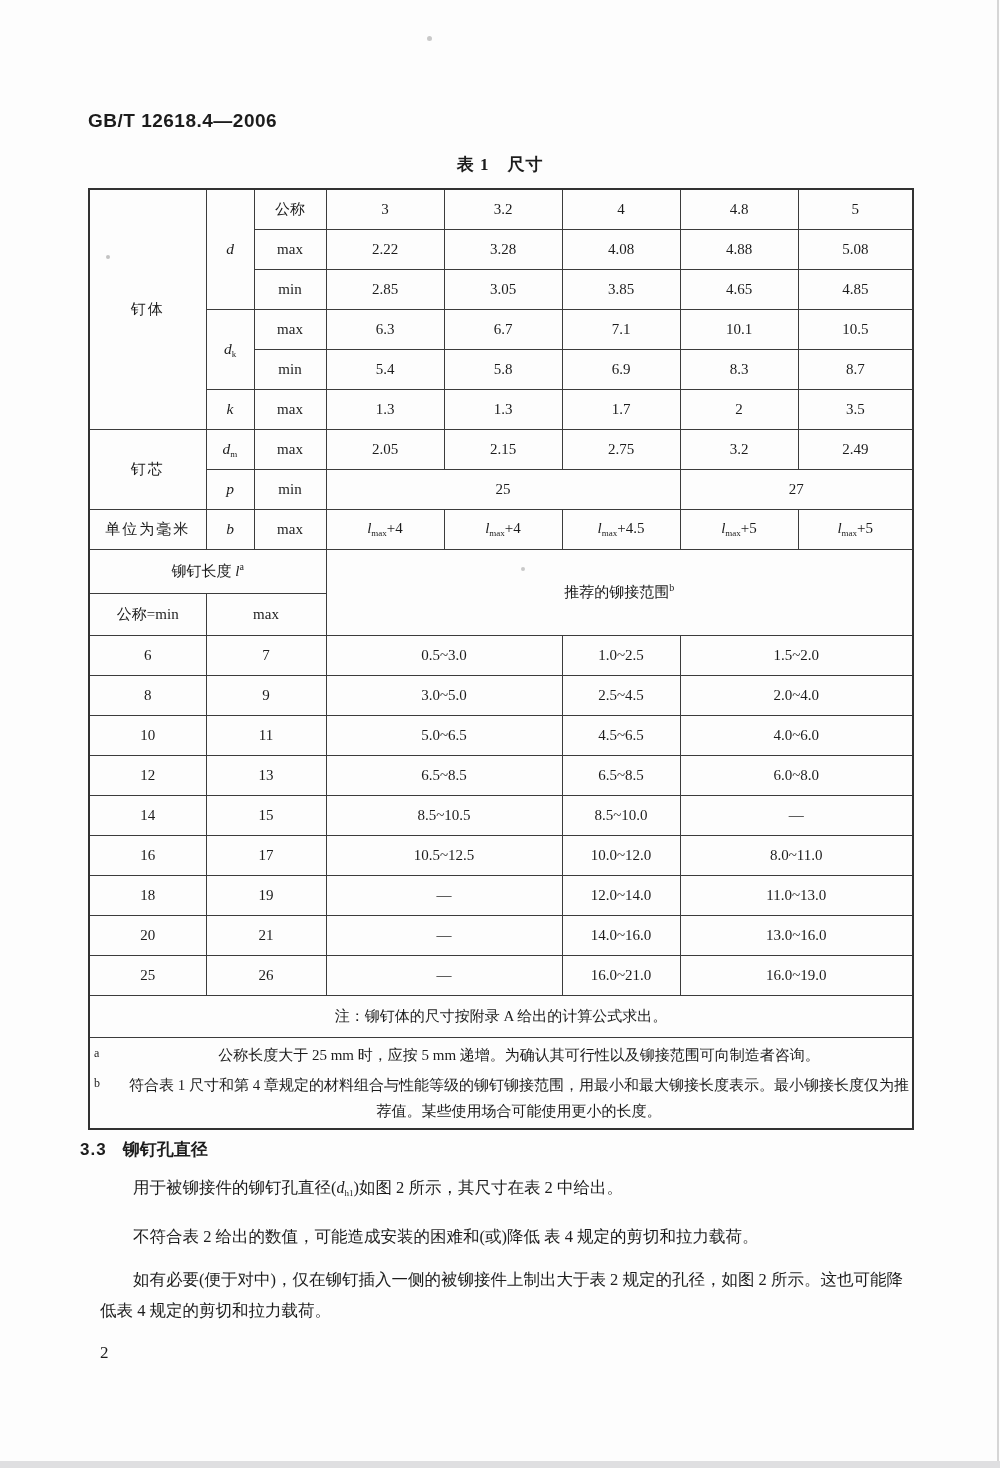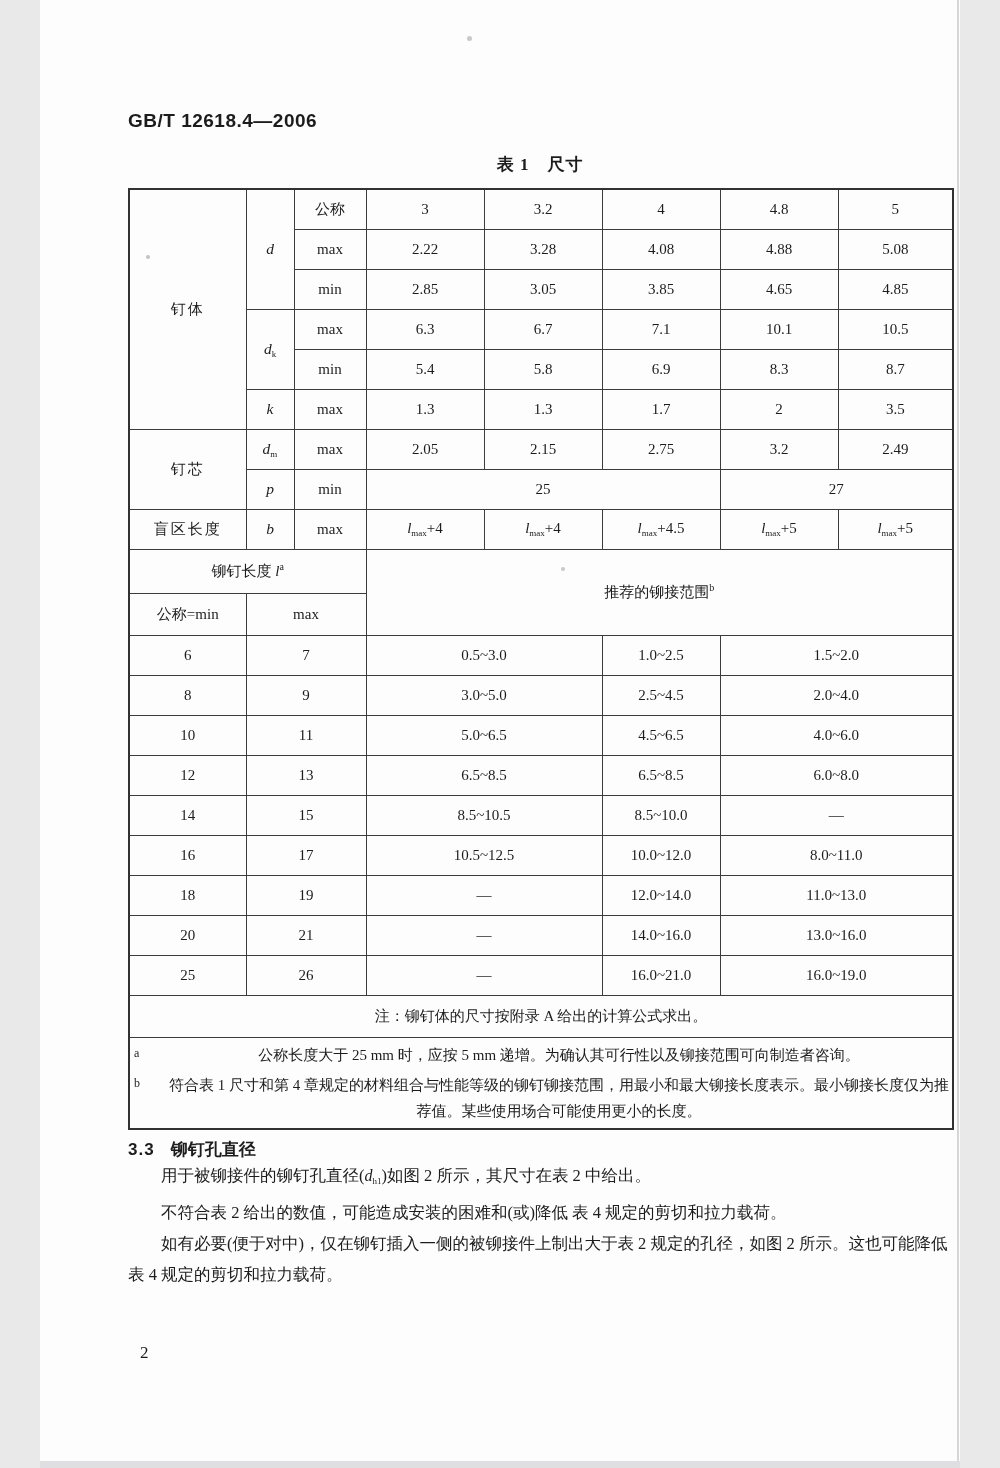--- a/index.html
+++ b/index.html
@@ -1,17 +1,17 @@
 <!DOCTYPE html>
 <html><head>
 <meta charset="utf-8">
 <style>
   html,body{margin:0;padding:0;background:#e9e9e9;}
   .page{
-    position:relative;width:920px;height:1468px;margin:0 auto;
+    position:relative;width:1000px;height:1468px;margin:0 auto;
     background:#fdfdfd;overflow:hidden;color:#1c1c1c;
     font-family:"Liberation Serif","DejaVu Serif",serif;
   }
   .right-edge{position:absolute;top:0;right:1px;width:2px;height:100%;background:#d6d6d6;}
   .bottom-band{position:absolute;left:0;bottom:0;width:100%;height:7px;background:#dfdfe1;}
 
   .doc-number{
     position:absolute;left:88px;top:110px;
     font-family:"Liberation Sans","DejaVu Sans",sans-serif;
     font-weight:bold;font-size:19px;letter-spacing:.5px;
@@ -46,30 +46,30 @@
   td.lbl{font-size:15.5px;letter-spacing:2px;}
   td.sym i{font-family:"Liberation Serif","DejaVu Serif",serif;font-size:15.5px;}
   sub.s{font-size:9px;vertical-align:-3px;font-style:normal;}
   sup.s{font-size:10px;vertical-align:6px;font-style:normal;}
   td.note-cell{text-align:left;padding:10px 14px 10px 22px;font-size:14.5px;}
   td.fn-cell{text-align:left;padding:12px 20px 14px 24px;font-size:14.5px;}
   .fn-item{position:relative;padding-left:36px;line-height:26px;margin:4px 0;}
   .fn-marker{position:absolute;left:4px;top:-2px;font-size:12px;}
 
   .section-heading{
-    position:absolute;left:88px;top:1138px;z-index:2;
+    position:absolute;left:80px;top:1138px;z-index:2;
     font-family:"Liberation Sans","DejaVu Sans",sans-serif;
     font-weight:bold;font-size:17px;
   }
   .section-heading .num{margin-right:16px;letter-spacing:1px;}
   .body-text{
     position:absolute;left:88px;top:1160px;width:828px;z-index:2;
     font-size:16.5px;line-height:31px;
   }
-  .body-text p{margin:0;text-indent:2em;}
+  .body-text p{margin:12px;text-indent:2em;}
   .body-text i{font-size:16px;}
 
   .page-number{position:absolute;left:100px;top:1343px;font-size:17px;z-index:2;}
 
   .speck{position:absolute;border-radius:50%;background:#8a8a8a;z-index:3;}
   #speck1{left:427px;top:36px;width:5px;height:5px;opacity:.45;}
   #speck2{left:106px;top:255px;width:4px;height:4px;opacity:.5;}
   #speck3{left:521px;top:567px;width:4px;height:4px;opacity:.45;}
 </style>
 </head>
@@ -172,21 +172,21 @@
     </tr>
 
     <tr class="h40">
       <td class="sym"><i>p</i></td>
       <td>min</td>
       <td colspan="3">25</td>
       <td colspan="2">27</td>
     </tr>
 
     <tr class="h40">
-      <td class="lbl">盲区长度</td>
+      <td class="lbl">单位为毫米</td>
       <td class="sym"><i>b</i></td>
       <td>max</td>
       <td><i>l</i><sub class="s">max</sub><span>+4</span></td>
       <td><i>l</i><sub class="s">max</sub><span>+4</span></td>
       <td><i>l</i><sub class="s">max</sub><span>+4.5</span></td>
       <td><i>l</i><sub class="s">max</sub><span>+5</span></td>
       <td><i>l</i><sub class="s">max</sub><span>+5</span></td>
     </tr>
 
     <tr class="h44">

